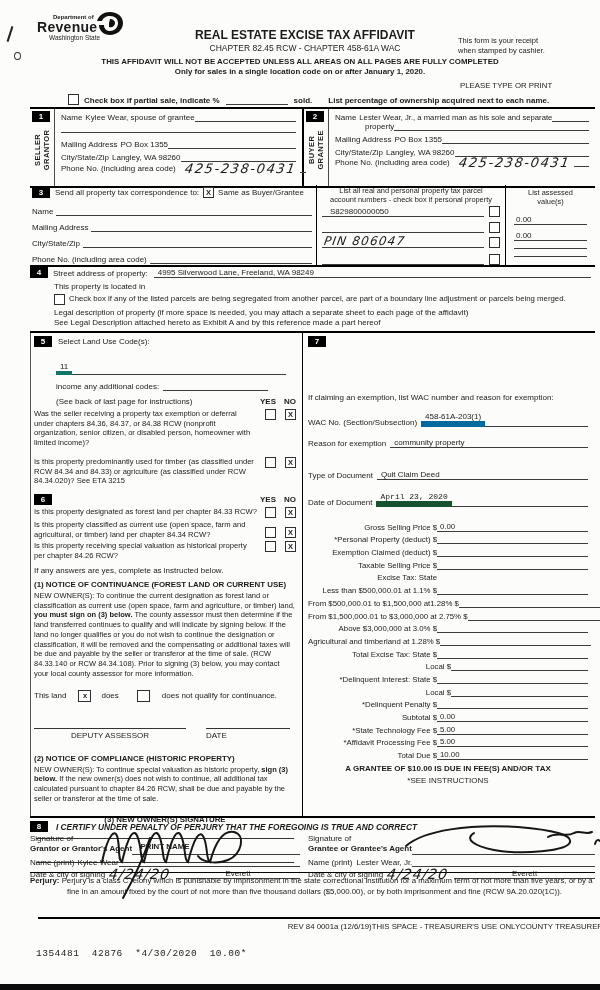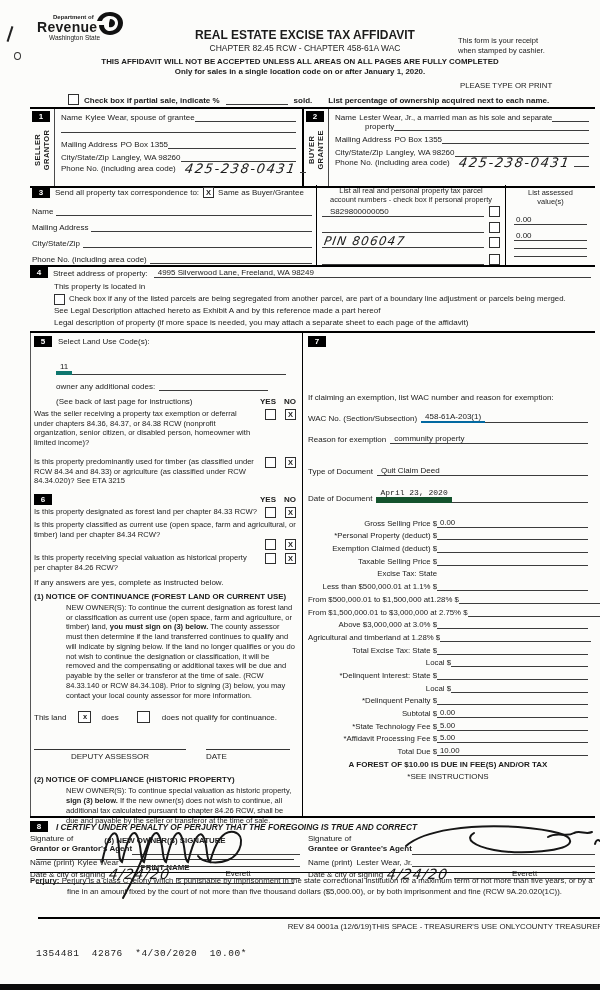--- a/index.html
+++ b/index.html
@@ -18,21 +18,21 @@
   .hand.dt{font-size:14px;letter-spacing:1px;margin:0 6px -2px 4px;}
   .labelcol{width:24px;position:relative;border-right:1px solid #4a4a4a;flex:0 0 auto;}
   .labelcol .num{position:absolute;top:2px;left:2px;}
   .labelcol .vt{position:absolute;top:50%;left:50%;transform:translate(-50%,-40%) rotate(-90deg);font-weight:bold;font-size:7.5px;line-height:1.25;letter-spacing:.4px;white-space:nowrap;text-align:center;}
   .fieldcol{flex:1 1 auto;padding:2px 6px 0 6px;min-width:0;}
   .fieldcol .row{margin-top:4px;}
   .fieldcol .lbl{white-space:nowrap;margin-right:3px;}
   .yn{display:flex;gap:8px;font-weight:bold;}
   .cbpair{display:flex;gap:9px;margin-left:8px;flex:0 0 auto;}
   .qtext{flex:1 1 auto;font-size:7.6px;line-height:1.28;}
-  .para{font-size:7.5px;line-height:1.3;margin-top:2px;margin-left:32px;}
+  .para{font-size:7.5px;line-height:1.3;margin-top:2px;}
   .prow{display:flex;align-items:flex-end;height:12.7px;}
   .plabel{flex:1 1 auto;text-align:right;white-space:nowrap;font-size:7.8px;}
   .pline{width:148px;flex:0 0 auto;border-bottom:1px solid #3c3c3c;font-size:7.8px;padding-left:3px;white-space:nowrap;}
   .pline.noline{border-bottom:none;}
   .sig{position:absolute;pointer-events:none;}
   .stamp{font-family:"Liberation Mono",monospace;font-size:9.5px;letter-spacing:.5px;color:#222;white-space:pre;}
   .penmark{position:absolute;background:#222;}
 </style>
 </head>
 <body>
@@ -210,37 +210,37 @@
       <span class="secnum" style="margin-right:5px;">4</span>
       <span>Street address of property:</span>
       <span class="val" style="margin-left:6px;">4995 Silverwood Lane, Freeland, WA 98249</span>
       <span class="fill" style="margin-right:4px;"></span>
     </div>
     <div style="margin:4px 0 0 24px;">This property is located in</div>
     <div class="row" style="margin:3px 0 0 24px;align-items:flex-start;">
       <span class="cb" style="margin-right:4px;"></span>
       <span class="qtext" style="font-size:7.8px;">Check box if any of the listed parcels are being segregated from another parcel, are part of a boundary line adjustment or parcels being merged.</span>
     </div>
+    <div style="margin:3px 0 0 24px;">Legal description of property (if more space is needed, you may attach a separate sheet to each page of the affidavit)</div>
     <div style="margin:1px 0 0 24px;">See Legal Description attached hereto as Exhibit A and by this reference made a part hereof</div>
-    <div style="margin:3px 0 0 24px;">Legal description of property (if more space is needed, you may attach a separate sheet to each page of the affidavit)</div>
   </div>
 
   <div class="abs" style="left:30px;top:333px;width:565px;height:483px;border-left:1px solid #555;display:flex;box-sizing:border-box;">
 
     <div style="width:272px;border-right:1.5px solid #000;padding:3px 6px 0 3px;box-sizing:border-box;">
       <div class="row" style="align-items:center;">
         <span class="secnum" style="margin-right:6px;">5</span>
         <span>Select Land Use Code(s):</span>
       </div>
       <div class="row" style="margin:15px 10px 0 22px;">
         <span style="border-bottom:4px solid #0f766e;padding:0 4px;">11</span>
         <span class="fill"></span>
       </div>
       <div class="row" style="margin:7px 28px 0 22px;">
-        <span style="margin-right:4px;">owner any additional codes:</span>
+        <span style="margin-right:4px;">income any additional codes:</span>
         <span class="fill"></span>
       </div>
       <div class="row" style="margin:6px 0 0 22px;">
         <span>(See back of last page for instructions)</span>
         <span style="flex:1;"></span>
         <span class="yn">
             <span>YES</span>
             <span>NO</span>
           </span>
       </div>
@@ -267,21 +267,21 @@
             <span>NO</span>
           </span>
       </div>
       <div style="display:flex;margin-top:2px;align-items:flex-start;">
         <span class="qtext">Is this property designated as forest land per chapter 84.33 RCW?</span>
         <span class="cbpair">
             <span class="cb"></span>
             <span class="cb">X</span>
           </span>
       </div>
-      <div style="display:flex;margin-top:2px;align-items:flex-end;flex-direction:column;">
+      <div style="display:flex;margin-top:2px;align-items:flex-end;">
         <span class="qtext">Is this property classified as current use (open space, farm and agricultural, or timber) land per chapter 84.34 RCW?</span>
         <span class="cbpair" style="margin-bottom:1px;">
             <span class="cb"></span>
             <span class="cb">X</span>
           </span>
       </div>
       <div style="display:flex;margin-top:2px;align-items:flex-start;">
         <span class="qtext">Is this property receiving special valuation as historical property per chapter 84.26 RCW?</span>
         <span class="cbpair">
             <span class="cb"></span>
@@ -317,21 +317,21 @@
       <div style="border-bottom:1px solid #333;height:11px;margin:0 2px;"></div>
     </div>
 
     <div style="flex:1;padding:3px 7px 0 5px;box-sizing:border-box;min-width:0;">
       <div style="display:flex;align-items:flex-start;">
         <span class="secnum" style="margin-right:6px;">7</span>
       </div>
       <div style="margin-top:46px;">If claiming an exemption, list WAC number and reason for exemption:</div>
       <div class="row" style="margin-top:10px;">
         <span style="margin-right:4px;">WAC No. (Section/Subsection)</span>
-        <span style="border-bottom:2px solid #0369a1;padding:0 4px;text-align:center;">458-61A-203(1)</span>
+        <span style="border-bottom:6px solid #0369a1;padding:0 4px;text-align:center;">458-61A-203(1)</span>
         <span class="fill"></span>
       </div>
       <div class="row" style="margin-top:11px;">
         <span style="margin-right:4px;">Reason for exemption</span>
         <span style="border-bottom:1px solid #3c3c3c;padding:0 4px;">community property</span>
         <span class="fill"></span>
       </div>
       <div class="row" style="margin-top:22px;">
         <span style="margin-right:4px;">Type of Document</span>
         <span style="border-bottom:1px solid #3c3c3c;padding:0 4px;">Quit Claim Deed</span>
@@ -414,21 +414,21 @@
           </div>
         <div class="prow">
             <span class="plabel">*Affidavit Processing Fee $</span>
             <span class="pline"><span>5.00</span></span>
           </div>
         <div class="prow">
             <span class="plabel">Total Due $</span>
             <span class="pline"><span>10.00</span></span>
           </div>
       </div>
-      <div class="ctr b" style="margin-top:4px;font-size:8px;">A FOREST OF $10.00 IS DUE IN FEE(S) AND/OR TAX</div>
+      <div class="ctr b" style="margin-top:4px;font-size:8px;">A GRANTEE OF $10.00 IS DUE IN FEE(S) AND/OR TAX</div>
       <div class="ctr" style="margin-top:3px;">*SEE INSTRUCTIONS</div>
     </div>
   </div>
 
   <div class="abs" style="left:30px;top:816px;width:565px;border-top:2.5px solid #000;padding-top:3px;box-sizing:border-box;">
     <div class="row" style="align-items:center;">
       <span class="secnum" style="margin-right:8px;">8</span>
       <span class="b" style="font-size:8.3px;font-style:italic;">I CERTIFY UNDER PENALTY OF PERJURY THAT THE FOREGOING IS TRUE AND CORRECT</span>
     </div>
     <div style="display:flex;margin-top:2px;">

